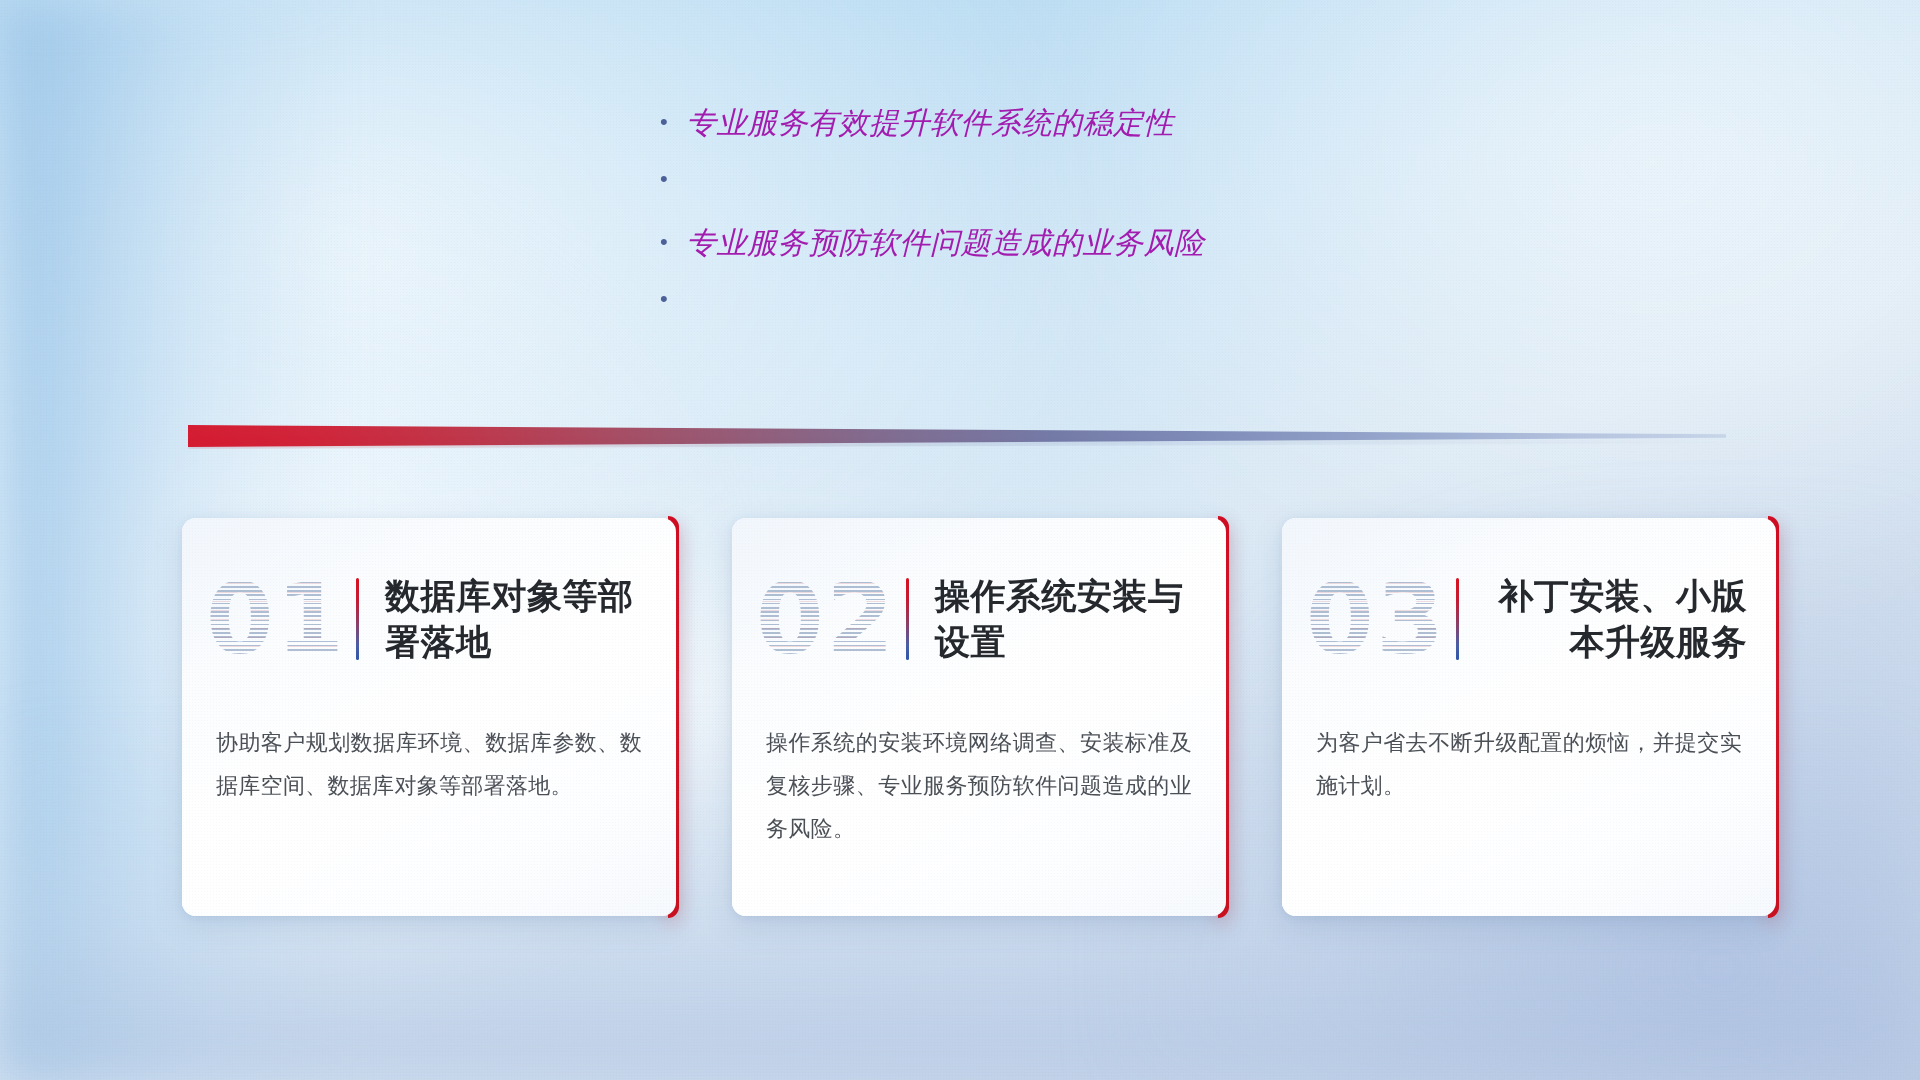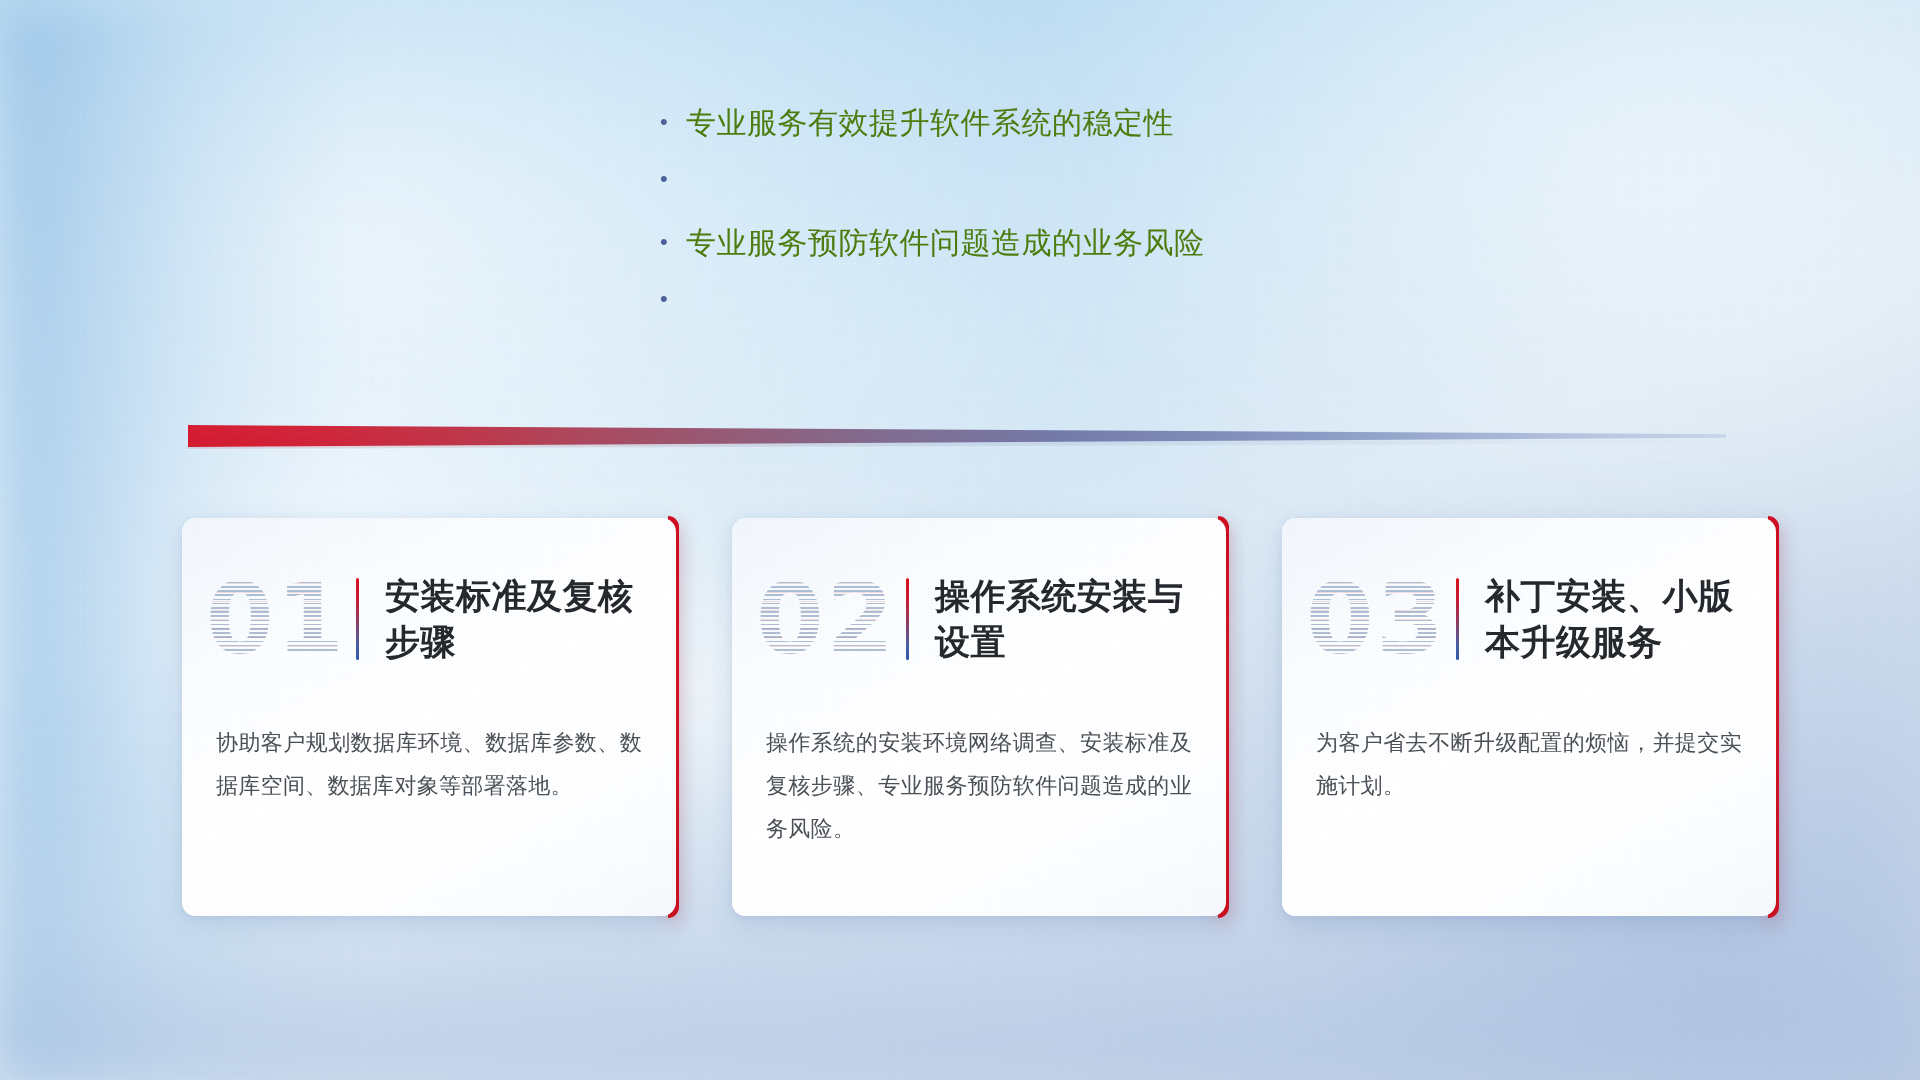--- a/index.html
+++ b/index.html
@@ -62,22 +62,22 @@
   #bullet-list {
     position:absolute; left:660px; top:105px; width:900px;
     display:flex; flex-direction:column; gap:31px;
   }
   .bullet-row { display:flex; align-items:baseline; }
   .bullet-dot {
     width:26px; flex:0 0 26px; color:#4c619a;
     font-size:22px; line-height:1; transform:translateY(-4px);
   }
   .bullet-text {
-    font-size:30px; letter-spacing:.5px; color:#4d7c0f;
-    font-weight:500; line-height:1.2; white-space:nowrap;
+    font-size:30px; letter-spacing:.5px; color:#a21caf;
+    font-weight:500; line-height:1.2; white-space:nowrap;font-style:italic;
   }
 
   
   #section-divider {
     position:absolute; left:188px; top:425px; width:1538px; height:22px;
   }
   .wedge {
     position:absolute; left:0; top:0; width:100%; height:100%;
     background:linear-gradient(90deg,
        #d41228 0%, #cf1b31 8%, #bd2e42 18%, #9e4a62 30%,
@@ -171,21 +171,21 @@
     max-width:250px;
   }
 
   .card-body {
     position:absolute; left:34px; right:34px; top:204px; z-index:2;
     font-size:22px; line-height:1.95; color:#4b4f56;
     letter-spacing:.3px; text-align:justify;
   }
 
   
-  .card:nth-child(3) .card-title { max-width:262px; }
+  .card:nth-child(3) .card-title { max-width:262px;text-align:right; }
 </style>
 </head>
 <body>
 
 <div id="slide-bg">
   <div class="bg-base"></div>
   <div class="bg-glow-1"></div>
   <div class="bg-glow-2"></div>
   <div class="bg-glow-3"></div>
   <div class="bg-mid-light"></div>
@@ -226,21 +226,21 @@
 
   <div class="card">
     <div class="card-accent"></div>
     <div class="card-face"></div>
     <div class="card-head">
       <div class="card-num">
         <div class="card-num-glyph">01</div>
         <div class="card-num-glyph tint">01</div>
       </div>
       <div class="card-divider"></div>
-      <div class="card-title">安装标准及复核步骤</div>
+      <div class="card-title">数据库对象等部署落地</div>
     </div>
     <div class="card-body">协助客户规划数据库环境、数据库参数、数据库空间、数据库对象等部署落地。</div>
   </div>
 
   <div class="card">
     <div class="card-accent"></div>
     <div class="card-face"></div>
     <div class="card-head">
       <div class="card-num">
         <div class="card-num-glyph">02</div>

